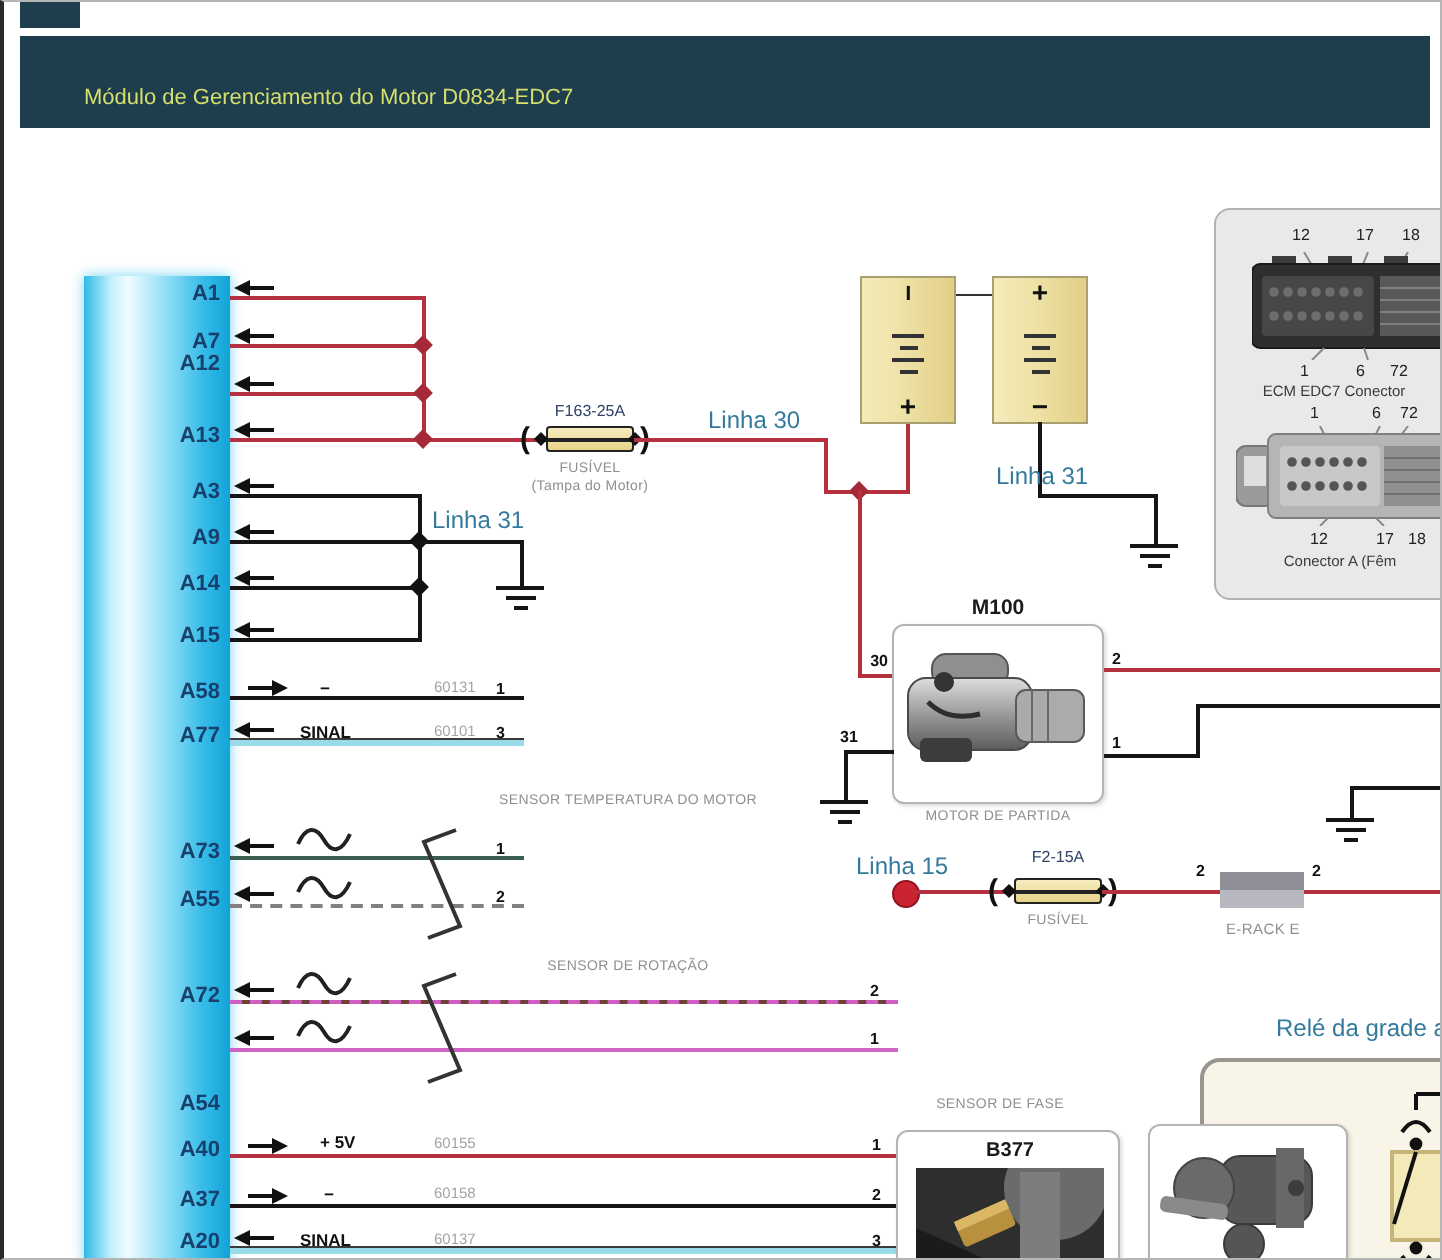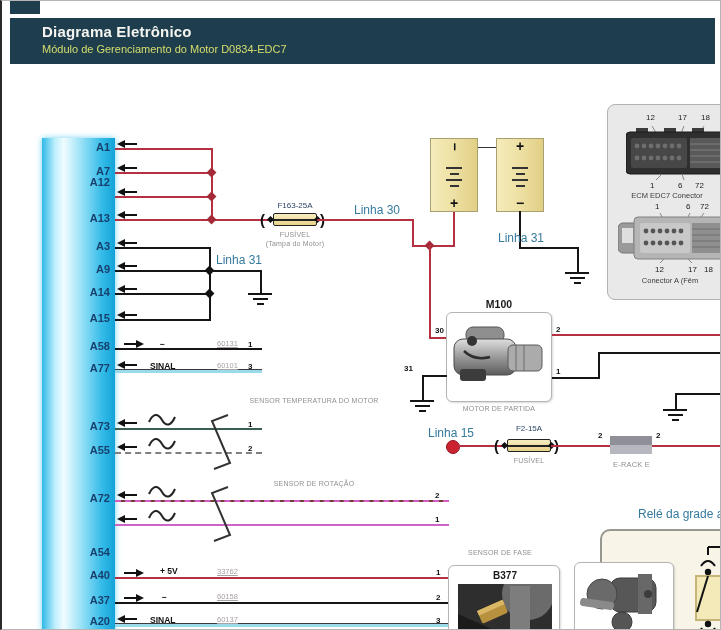--- a/index.html
+++ b/index.html
@@ -53,21 +53,21 @@
            padding:1px 0;box-sizing:border-box;}
   .bsign{font-size:14px;font-weight:bold;color:#111;line-height:13px;}
   .rot90{display:inline-block;transform:rotate(90deg);}
   .cells span{display:block;height:2px;background:#333;margin:4px auto 0;}
   .cells span:nth-child(odd){width:16px;}
   .cells span:nth-child(even){width:9px;}
   
   .lbl-blue{position:absolute;color:#357a9d;font-size:12px;}
   .cid{position:absolute;font-weight:bold;font-size:10px;color:#1a1a1a;}
   .cap{position:absolute;color:#8f8f8f;font-size:7px;text-align:center;letter-spacing:.2px;}
-  .wnum{position:absolute;color:#a9a2a2;font-size:7.5px;text-decoration:underline;}
+  .wnum{position:absolute;color:#a9a2a2;font-size:7.5px;}
   .sig{position:absolute;color:#111;font-weight:bold;font-size:8.5px;}
   .cpin{position:absolute;color:#111;font-weight:bold;font-size:8px;}
   .fuselbl{position:absolute;color:#2f4468;font-size:8px;text-align:center;}
   .box{position:absolute;background:#fff;border:1.5px solid #b4b4b4;border-radius:6px;
        box-shadow:1px 1px 2px rgba(0,0,0,.15);box-sizing:border-box;}
   .reddot{position:absolute;width:12px;height:12px;border-radius:50%;background:#cc2330;border:1px solid #8e1622;}
   .erack{position:absolute;width:42px;height:18px;background:linear-gradient(180deg,#8f8f98 50%,#b7b7bf 50%);}
   
   .panel{position:absolute;left:605px;top:103px;width:124px;height:196px;background:#e9e9e9;
          border:1px solid #b2b2b2;border-radius:8px;box-sizing:border-box;}
@@ -77,21 +77,20 @@
   .relebox{position:absolute;left:598px;top:528px;width:150px;height:120px;background:#f8f5e8;
            border:2px solid #979790;border-radius:10px;box-sizing:border-box;}
 </style>
 </head>
 <body>
 
 <div id="canvas">
 
   <div class="hdr-tab"></div>
   <div class="hdr">
-    <div class="hdr-title">Diagrama Eletrônico</div>
     <div class="hdr-sub">Módulo de Gerenciamento do Motor D0834-EDC7</div>
   </div>
 
   <div class="ecubar"></div>
   <div class="pinlbl" style="top:140px">A1</div>
   <div class="pinlbl" style="top:164px">A7</div>
   <div class="pinlbl" style="top:175px">A12</div>
   <div class="pinlbl" style="top:211px">A13</div>
   <div class="pinlbl" style="top:239px">A3</div>
   <div class="pinlbl" style="top:262px">A9</div>
@@ -204,21 +203,21 @@
       <rect x="58" y="28" width="34" height="26" rx="5" fill="#ababab" stroke="#5a5a5a"></rect>
       <line x1="66" y1="28" x2="66" y2="54" stroke="#6a6a6a"></line>
       <line x1="74" y1="28" x2="74" y2="54" stroke="#6a6a6a"></line>
       <rect x="10" y="52" width="26" height="12" rx="3" fill="#3c3c3c"></rect>
       <circle cx="22" cy="24" r="5" fill="#333"></circle>
       <path d="M14 34 q10 10 26 6" stroke="#2e2e2e" stroke-width="2.5" fill="none"></path>
     </svg>
   </div>
   <div class="cap" style="left:434px;top:404px;width:126px">MOTOR DE PARTIDA</div>
   <div class="cpin" style="left:426px;top:325px;width:16px;text-align:right">30</div>
-  <div class="cpin" style="left:402px;top:363px;width:16px;text-align:left">31</div>
+  <div class="cpin" style="left:418px;top:363px;width:16px;text-align:left">31</div>
   <div class="cpin" style="left:554px;top:324px">2</div>
   <div class="cpin" style="left:554px;top:366px">1</div>
   <div class="w" style="left:420px;top:374px;width:25px"></div>
   <div class="w v" style="left:420px;top:374px;height:26px"></div>
   <div class="gnd" style="left:408px;top:399px">
       <i></i>
       <i></i>
       <i></i>
     </div>
   <div class="w red" style="left:550px;top:333px;width:171px"></div>
@@ -297,21 +296,21 @@
   <div class="w red" style="left:650px;top:444px;width:71px"></div>
   <div class="cap" style="left:592px;top:459px;width:75px;font-size:7.5px">E-RACK E</div>
 
   <div class="w red" style="left:113px;top:576px;width:333px"></div>
   <div class="w" style="left:113px;top:601px;width:333px"></div>
   <div class="w cyan" style="left:113px;top:622px;width:333px"></div>
   <div class="arr" style="left:122px;top:571px"></div>
   <div class="arr" style="left:122px;top:596px"></div>
   <div class="arl" style="left:122px;top:617px"></div>
   <div class="sig" style="left:158px;top:565px">+ 5V</div>
-  <div class="wnum" style="left:215px;top:566px">33762</div>
+  <div class="wnum" style="left:215px;top:566px">60155</div>
   <div class="cpin" style="left:434px;top:567px">1</div>
   <div class="sig" style="left:160px;top:591px">−</div>
   <div class="wnum" style="left:215px;top:591px">60158</div>
   <div class="cpin" style="left:434px;top:592px">2</div>
   <div class="sig" style="left:148px;top:614px">SINAL</div>
   <div class="wnum" style="left:215px;top:614px">60137</div>
   <div class="cpin" style="left:434px;top:615px">3</div>
   <div class="box" style="left:446px;top:564px;width:112px;height:70px">
     <div class="cid" style="left:0;top:4px;width:112px;text-align:center;position:absolute">B377</div>
     <svg width="94" height="48" style="position:absolute;left:9px;top:18px">

